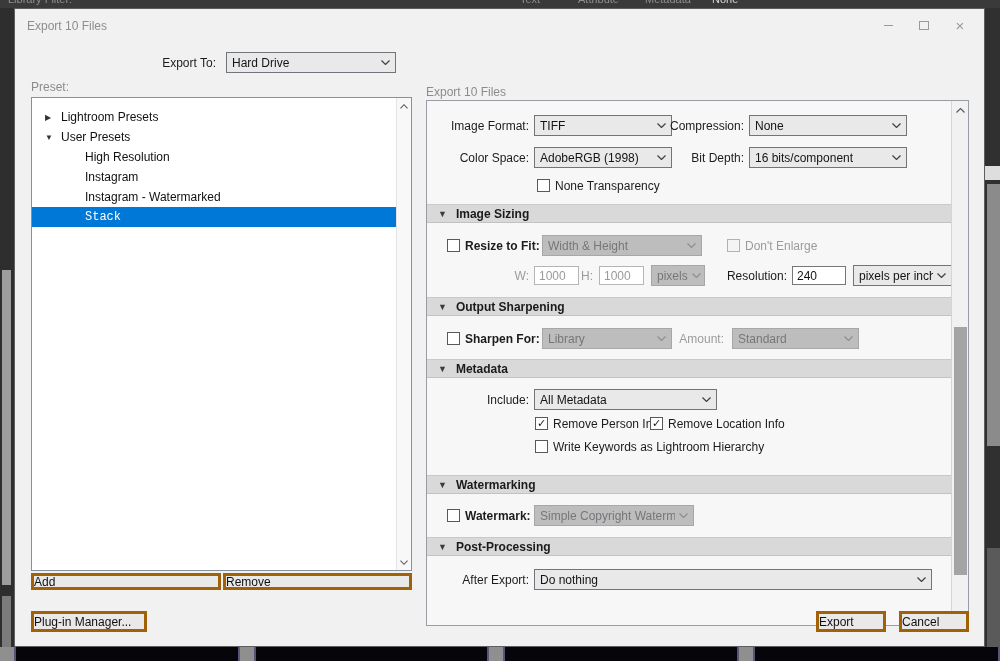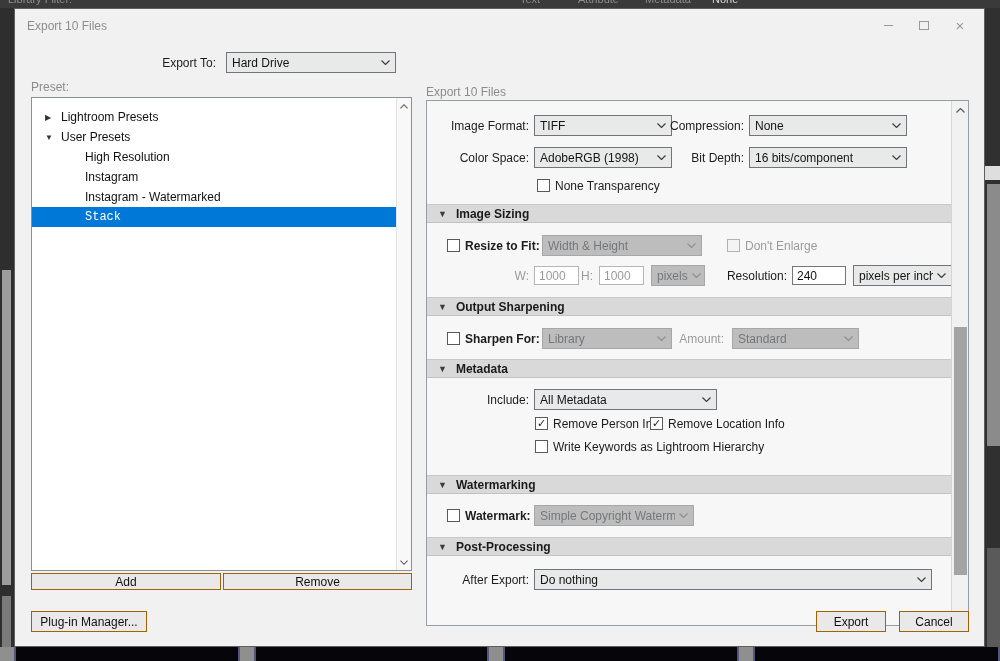--- a/index.html
+++ b/index.html
@@ -43,22 +43,22 @@
   .combo.disabled .chev { color:#8f8f8f; }
 
   .cb { position:absolute; width:13px; height:13px; background:#fff; border:1px solid #595959;
         display:flex; align-items:center; justify-content:center; font-size:11px; font-weight:bold; color:#1a1a1a; line-height:1; }
   .cb.disabled { border-color:#b2b2b2; background:#f4f4f4; }
 
   .tinput { position:absolute; height:19px; border:1px solid #767676; background:#fff;
             font-size:12px; padding:0 4px; color:#111; font-family:inherit; }
   .tinput.disabled { border-color:#b5b5b5; color:#9a9a9a; }
 
-  .btn { position:absolute; background:#e9e9e9; border:1px solid #a16207; font-size:12px; color:#111;
-         display:flex; align-items:center; justify-content:center; }
+  .btn { position:absolute; background:#e9e9e9; border:3px solid #a16207; font-size:12px; color:#111;
+         display:flex; align-items:center; }
 
   
   .preset-list { position:absolute; left:16px; top:88px; width:381px; height:474px; background:#fff; border:1px solid #8a8f98; }
   .tree { position:absolute; left:0; top:0; right:15px; padding-top:9px; }
   .tree-row { position:relative; height:20px; display:flex; align-items:center; font-size:12px; color:#111; }
   .tree-row .arrow { position:absolute; left:13px; font-size:8px; color:#333; }
   .tree-row .t-label { position:absolute; white-space:nowrap; }
   .ind-group .t-label { left:29px; }
   .ind-item .t-label { left:53px; }
   .tree-row.sel { background:#0078d7; }

